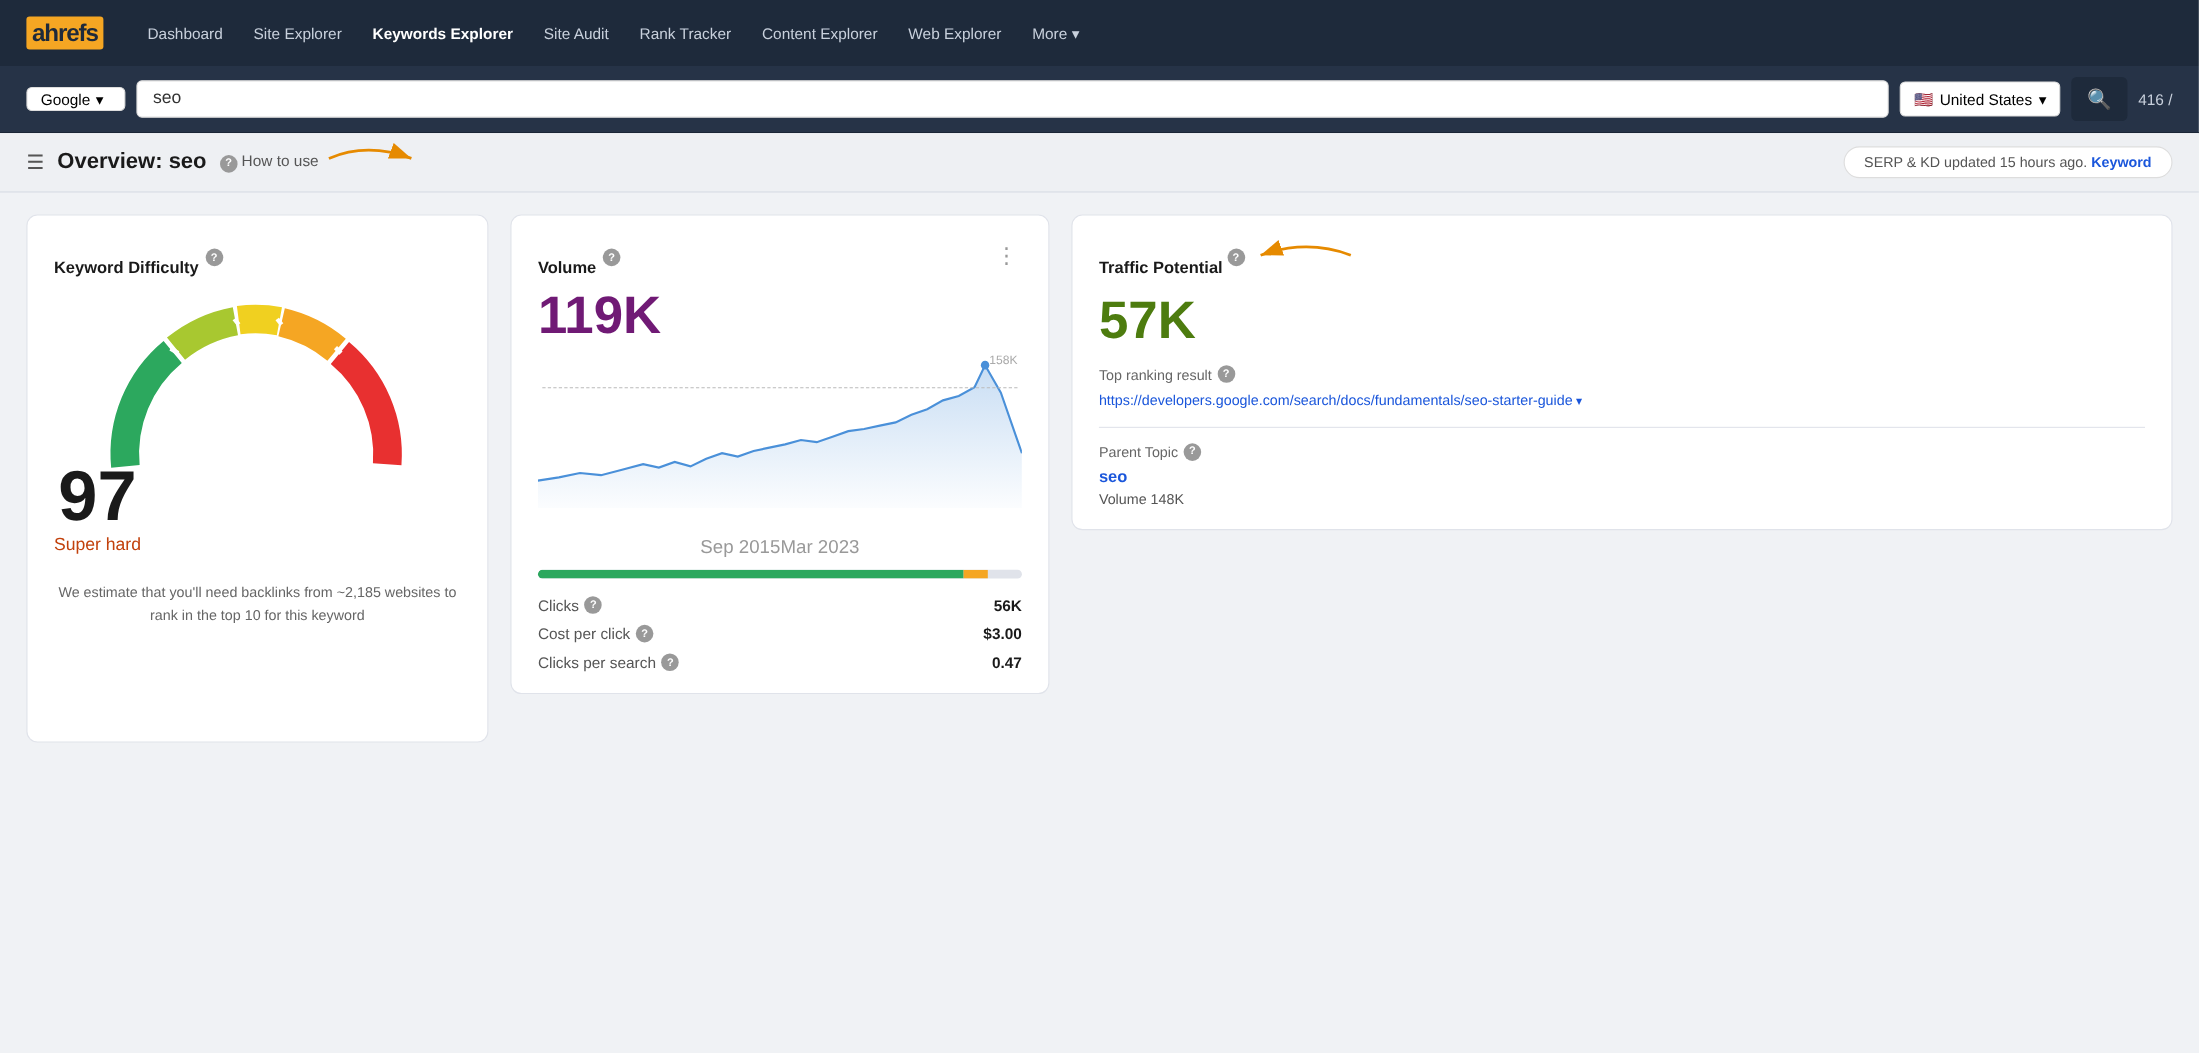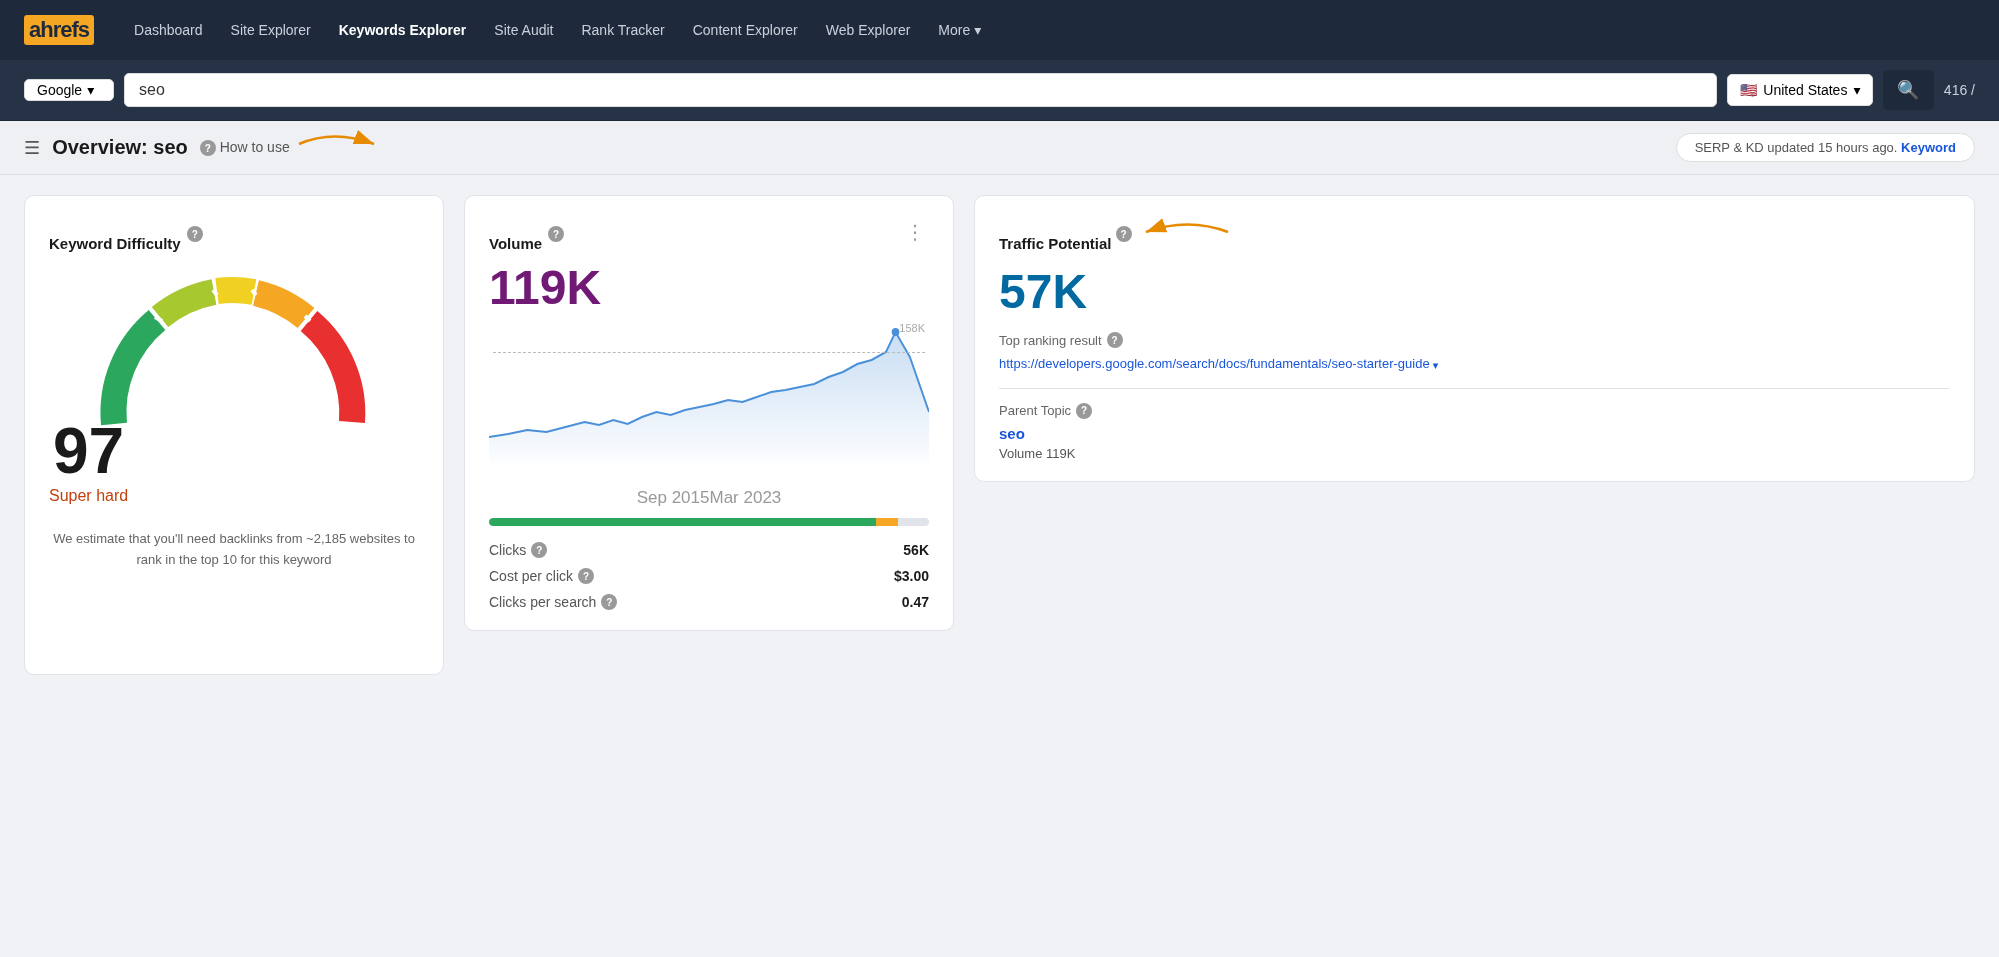--- a/index.html
+++ b/index.html
@@ -316,21 +316,21 @@
     }
     .traffic-arrow-wrap {
       position: relative;
       display: inline-flex;
       align-items: center;
       gap: 4px;
     }
     .traffic-number {
       font-size: 48px;
       font-weight: 700;
-      color: #0369a1;
+      color: #4d7c0f;
       margin: 4px 0 16px 0;
       line-height: 1;
     }
     .section-label {
       font-size: 13px;
       color: #666;
       margin-bottom: 6px;
       display: flex;
       align-items: center;
       gap: 5px;
@@ -560,16 +560,16 @@
       <span class="chevron-down-icon">▾</span>
     </div>
 
     <hr class="divider">
 
     <div class="section-label">
       <span>Parent Topic</span>
       <span class="question-icon">?</span>
     </div>
     <div class="parent-topic-link">seo</div>
-    <div class="volume-text">Volume 119K</div>
+    <div class="volume-text">Volume 148K</div>
   </div>
 
 </div>
 
 </body></html>

